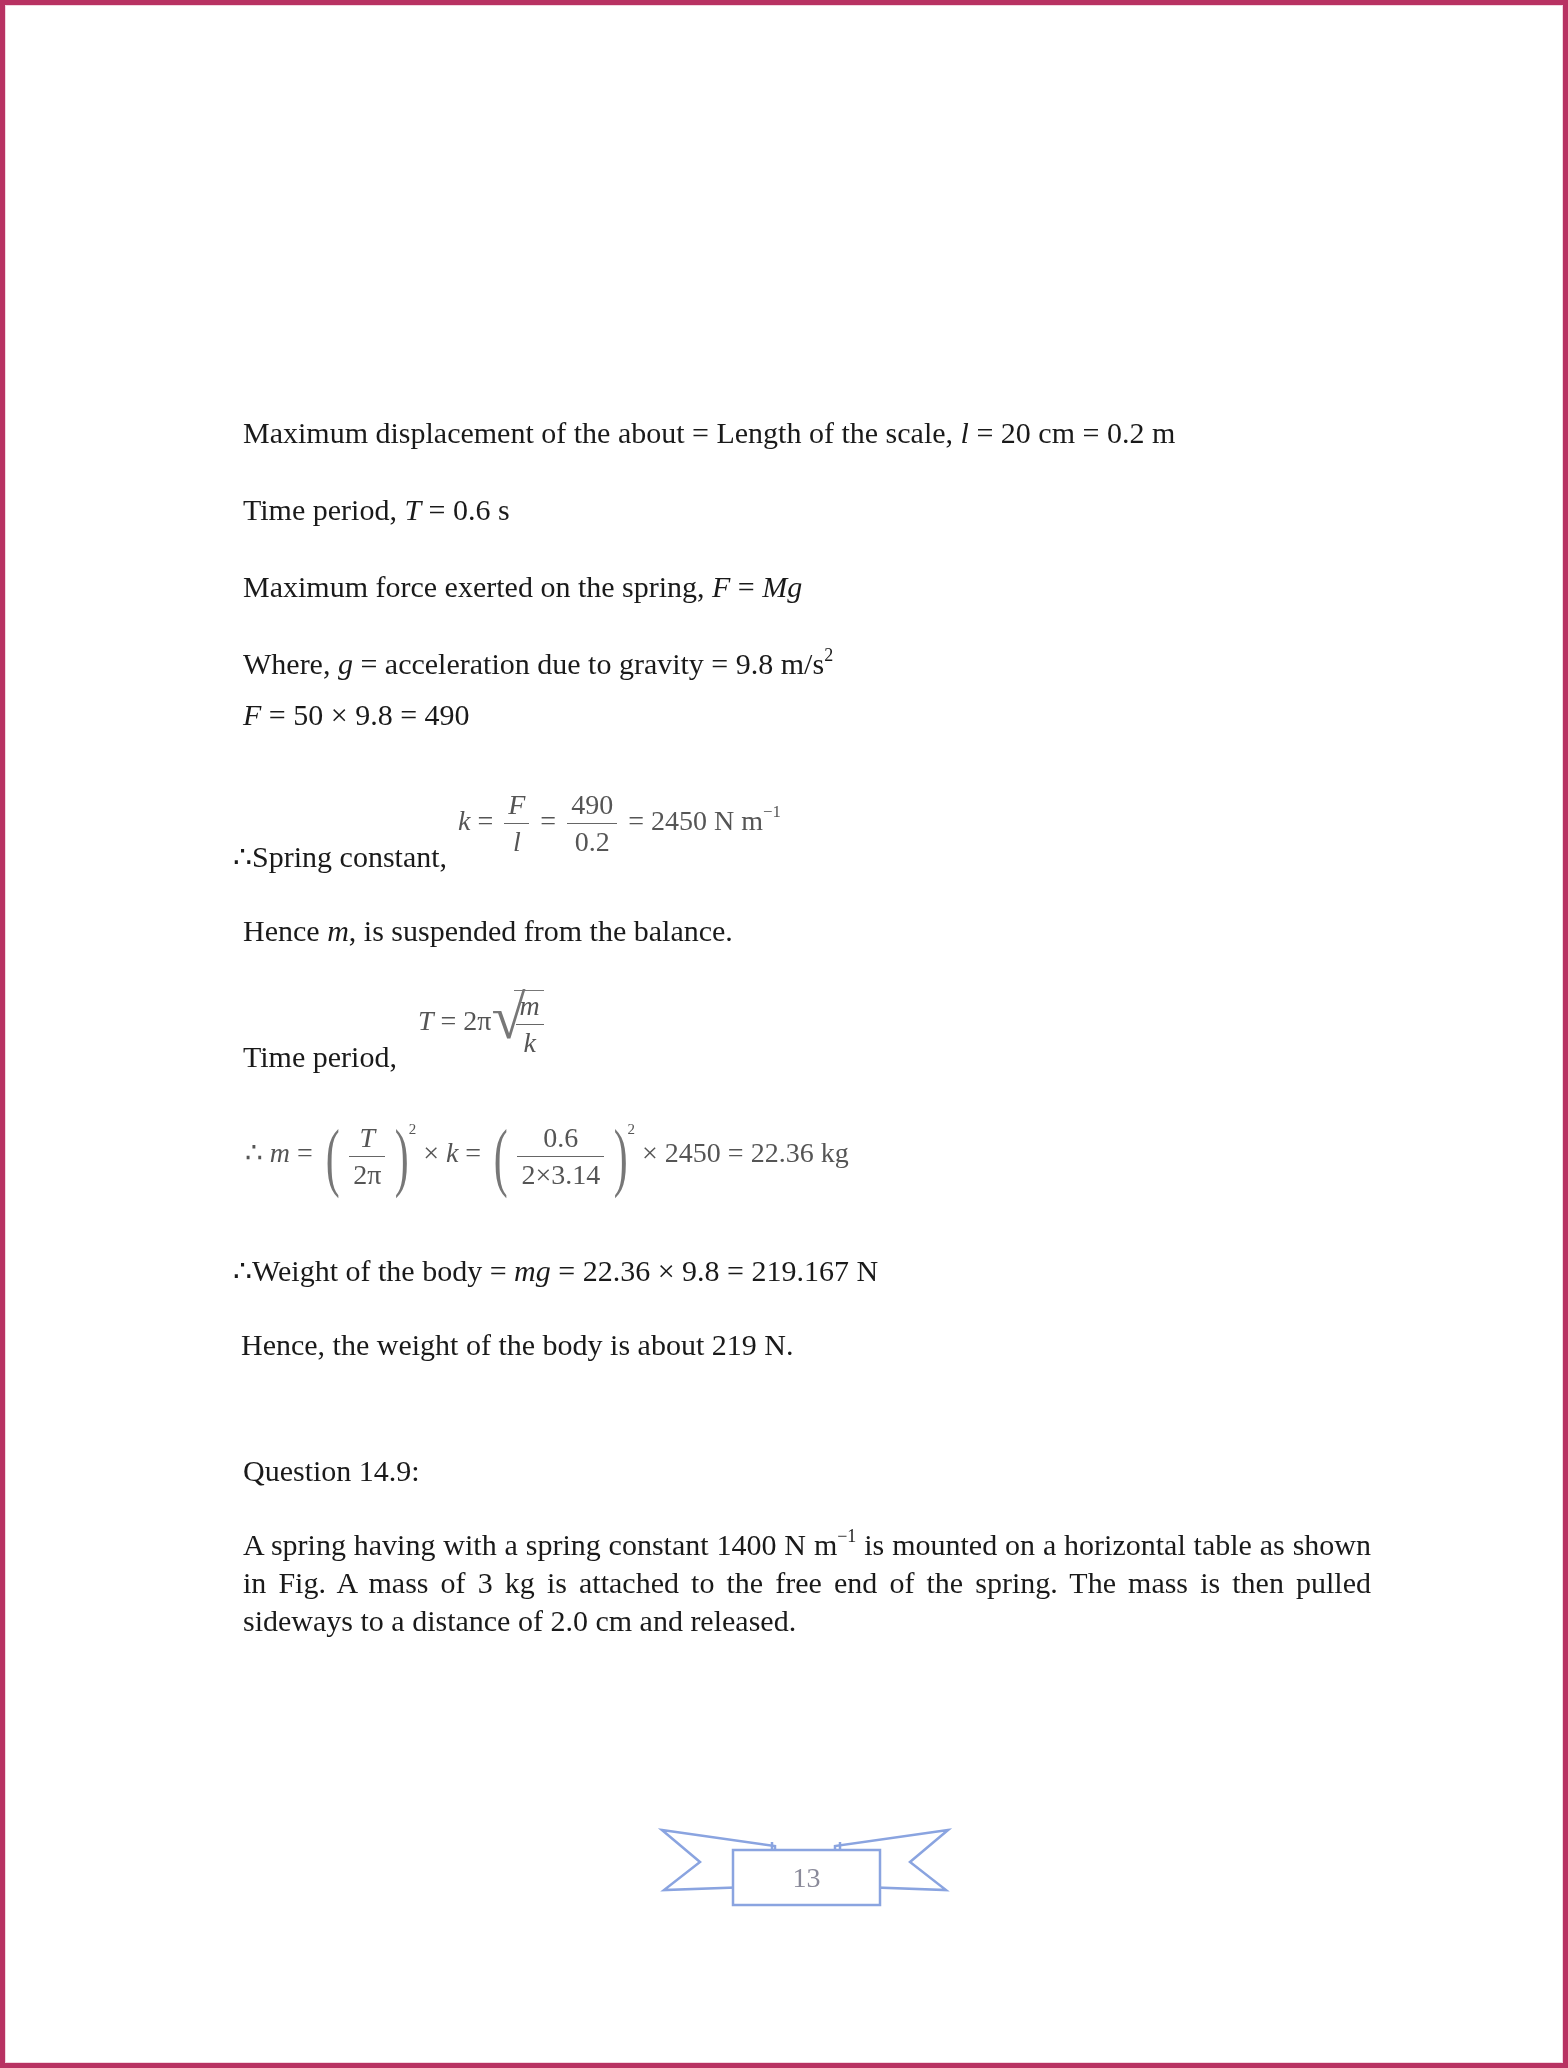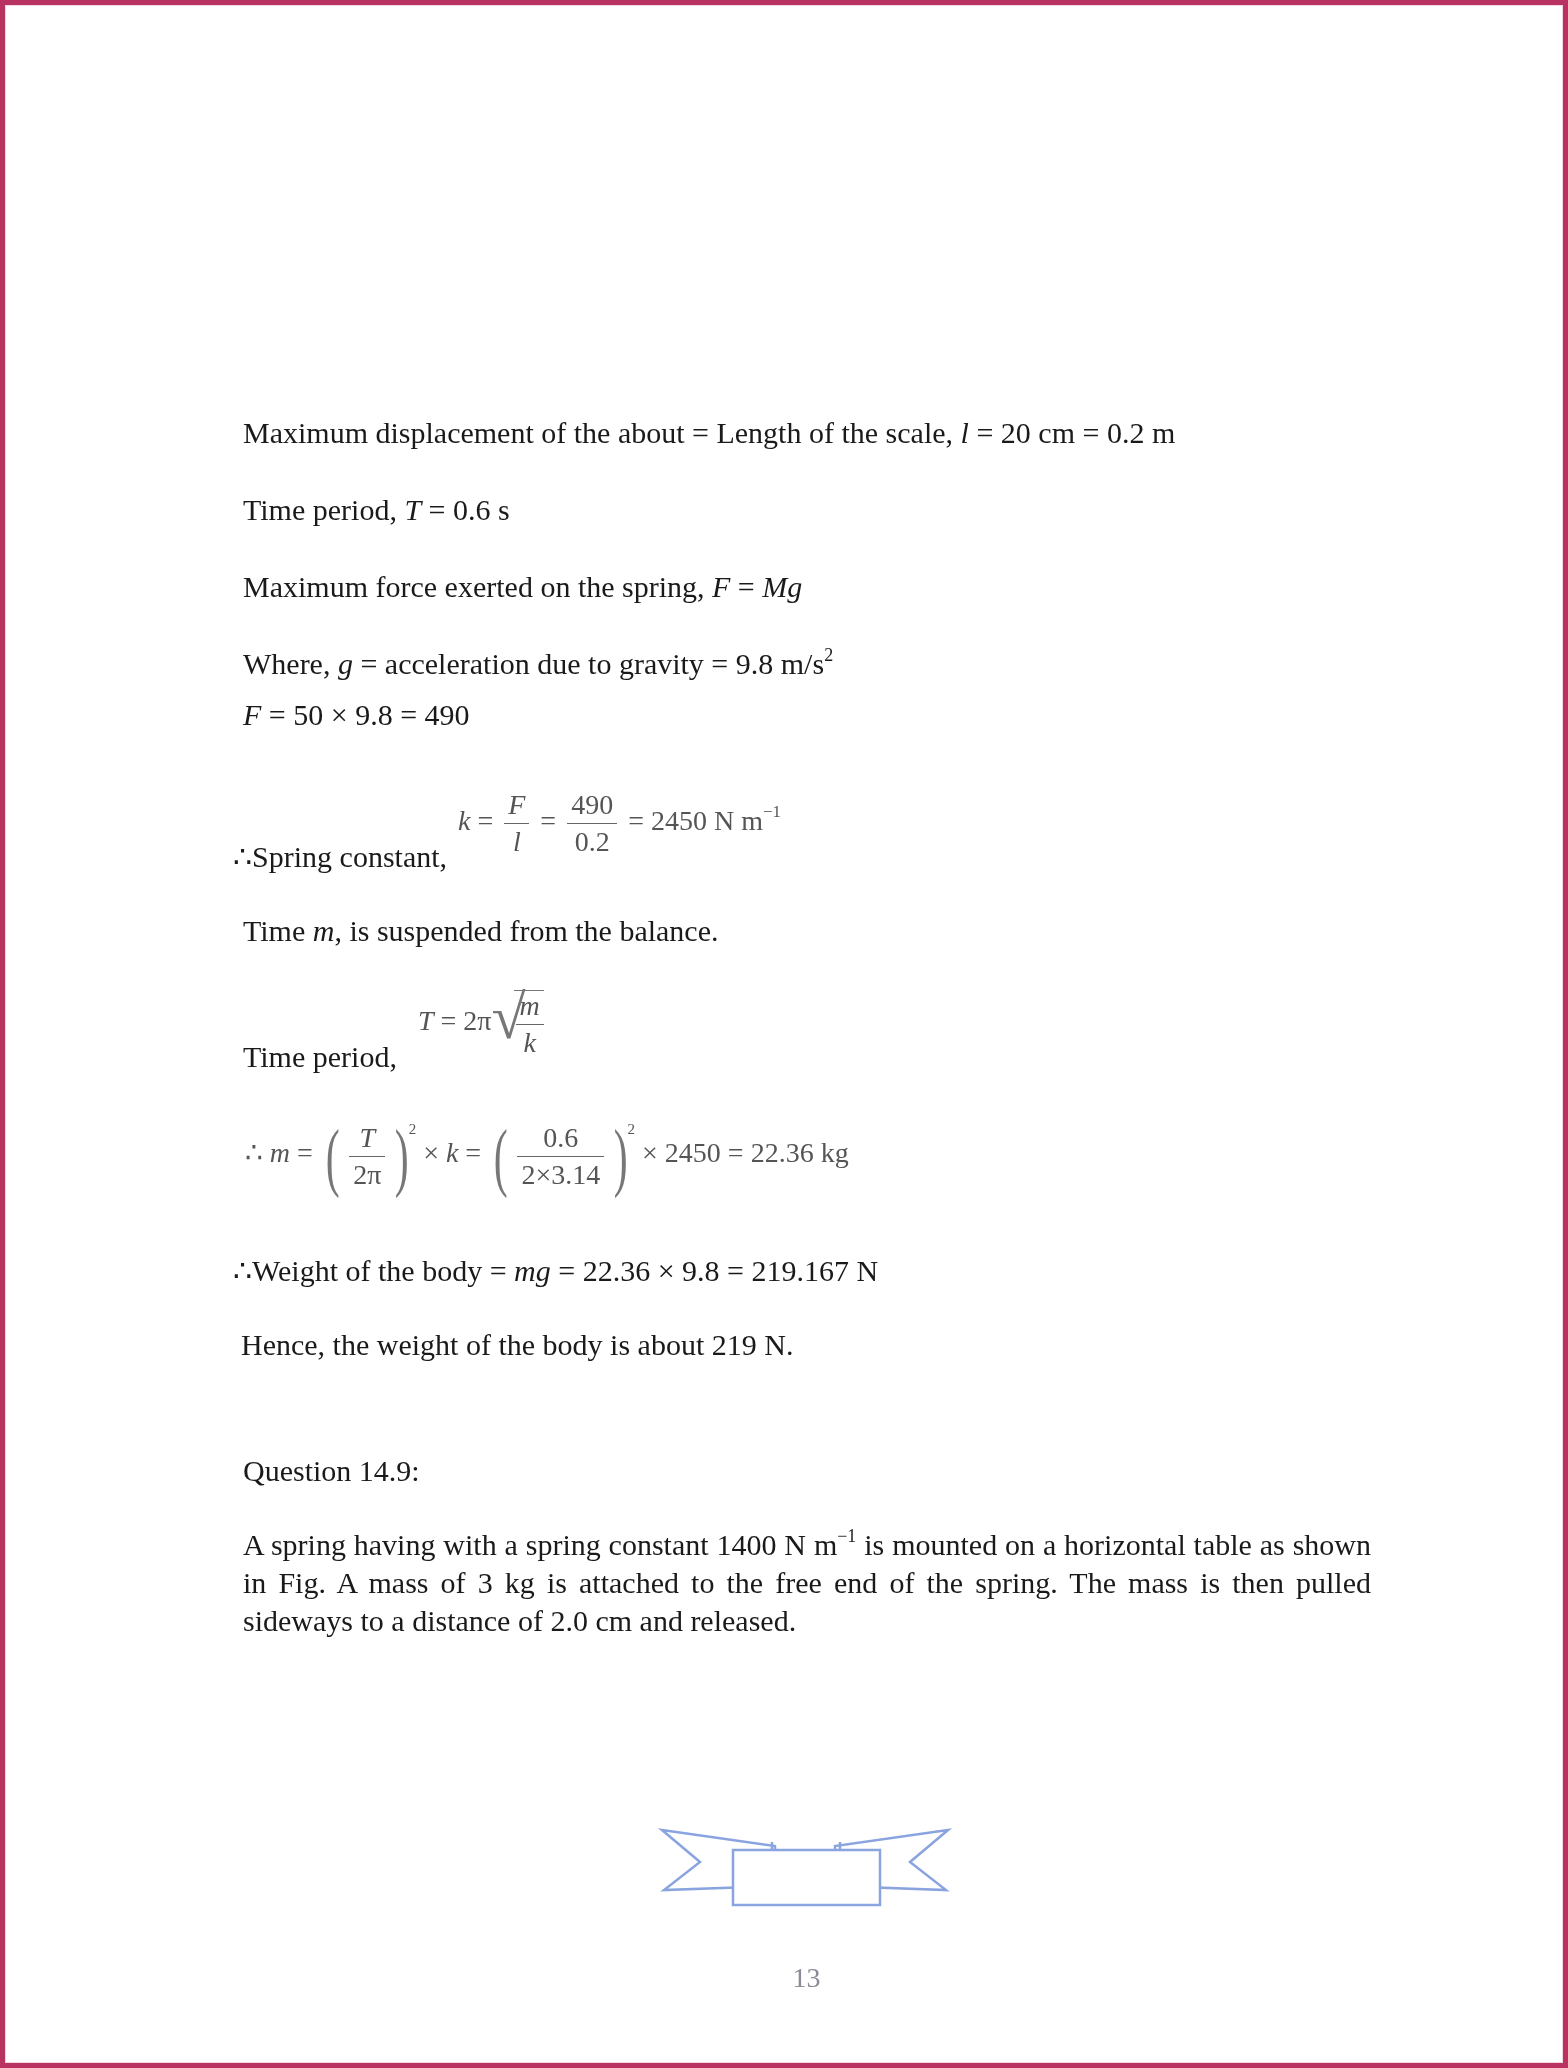--- a/index.html
+++ b/index.html
@@ -18,21 +18,21 @@
   .frac .den { display:block; padding:3px 4px 0 4px; line-height:30px; }
   .paren { display:inline-block; vertical-align:middle; font-size:76px; line-height:76px;
            transform:scaleX(0.55); font-weight:100; color:#777; }
   .sq2 { font-size:15px; vertical-align:28px; margin-left:-6px; }
   .sqrt { display:inline-block; vertical-align:middle; position:relative; padding-left:22px; }
   .sqrt .rad { position:absolute; left:0; top:-4px; font-size:62px; line-height:62px; color:#777; }
   .sqrt .under { display:inline-block; border-top:1.5px solid #777; padding-left:2px; }
   .para { position:absolute; left:243px; width:1128px; font-size:30px; line-height:38px;
           text-align:justify; }
   .ribbon { position:absolute; left:655px; top:1815px; width:300px; height:100px; }
-  .ribbon-num { position:absolute; left:733px; top:1962px; width:147px; text-align:center;
+  .ribbon-num { position:absolute; left:733px; top:1862px; width:147px; text-align:center;
                 font-size:28px; color:#8a8a9a; }
 </style>
 </head>
 <body>
 
 <div class="frame"></div>
 <div class="frame-inner"></div>
 
 <div class="line" style="top:418px;">
   <span>Maximum displacement of the about = Length of the scale, </span><i>l</i><span> = 20 cm = 0.2 m</span>
@@ -53,21 +53,21 @@
 <div class="line" style="top:700px;">
   <i>F</i><span> = 50 × 9.8 = 490</span>
 </div>
 
 <div class="line" style="left:233px; top:842px;">∴Spring constant,</div>
 <div class="eq" style="left:458px; top:790px;">
   <i>k</i><span> = </span><span class="frac"><i class="num">F</i><i class="den">l</i></span><span> = </span><span class="frac"><span class="num">490</span><span class="den">0.2</span></span><span> = 2450  N m</span><sup>−1</sup>
 </div>
 
 <div class="line" style="top:916px;">
-  <span>Time </span><i>m</i><span>, is suspended from the balance.</span>
+  <span>Hence </span><i>m</i><span>, is suspended from the balance.</span>
 </div>
 
 <div class="line" style="top:1042px;">Time period,</div>
 <div class="eq" style="left:418px; top:990px;">
   <i>T</i><span> = 2π</span><span class="sqrt"><span class="rad">√</span><span class="under"><span class="frac" style="margin:0;"><i class="num">m</i><i class="den">k</i></span></span></span>
 </div>
 
 <div class="eq" style="left:245px; top:1118px;">
   <span>∴ </span><i>m</i><span> = </span><span class="paren">(</span><span class="frac"><i class="num">T</i><span class="den">2π</span></span><span class="paren">)</span><span class="sq2">2</span><span> × </span><i>k</i><span> = </span><span class="paren">(</span><span class="frac"><span class="num">0.6</span><span class="den">2×3.14</span></span><span class="paren">)</span><span class="sq2">2</span><span> × 2450 = 22.36  kg</span>
 </div>

